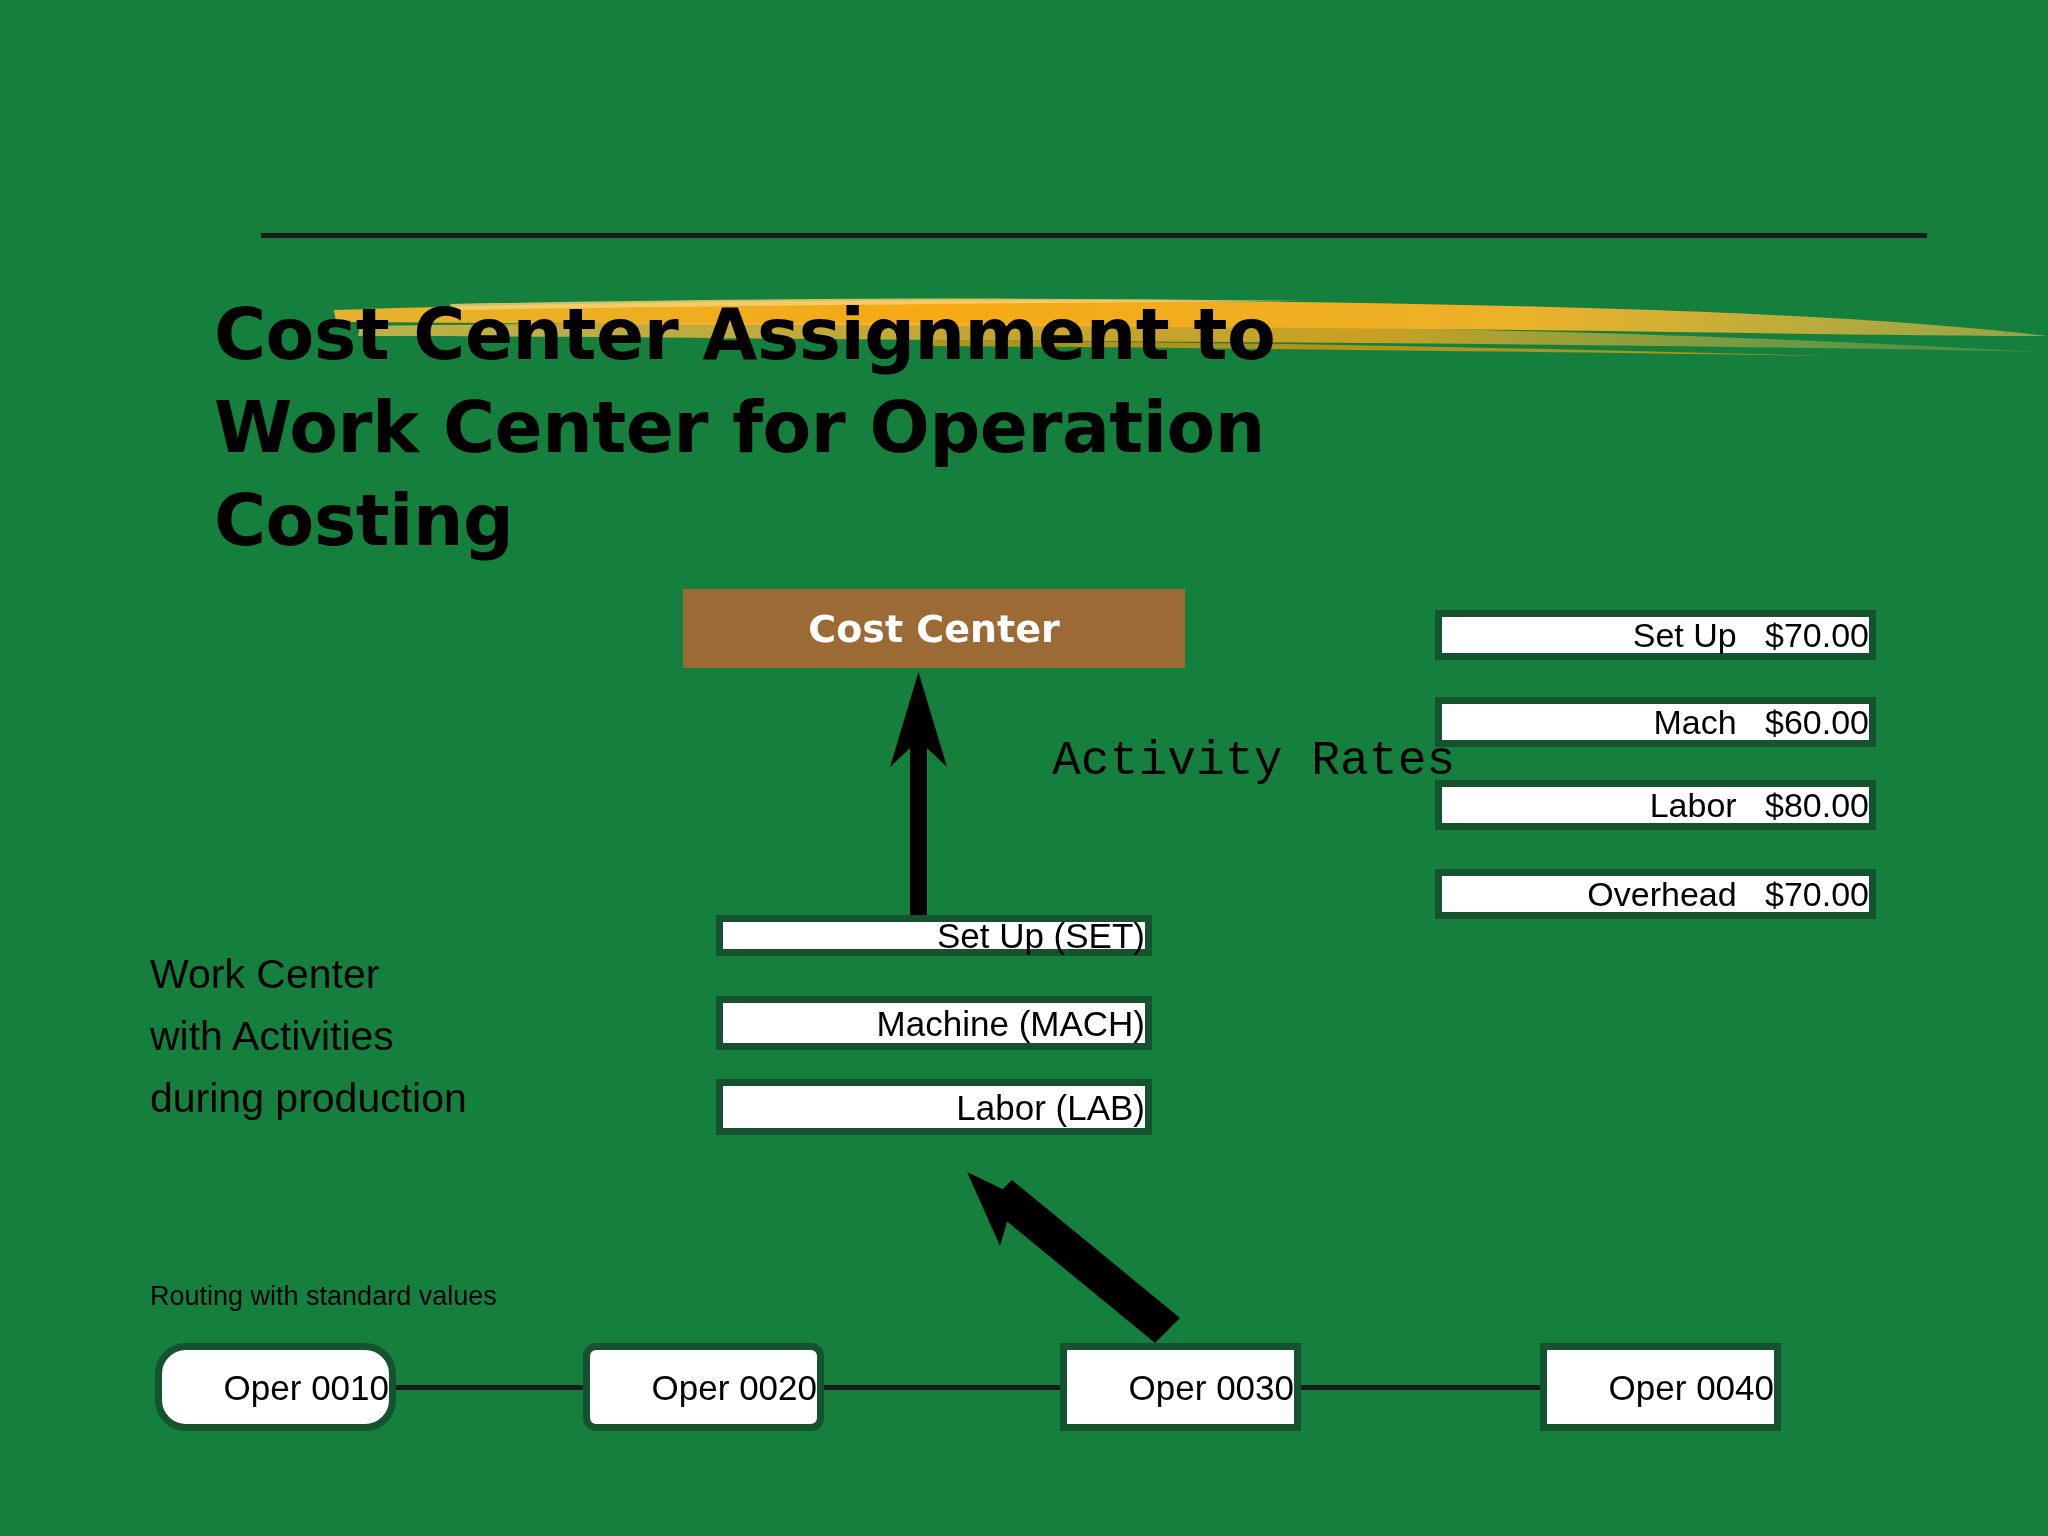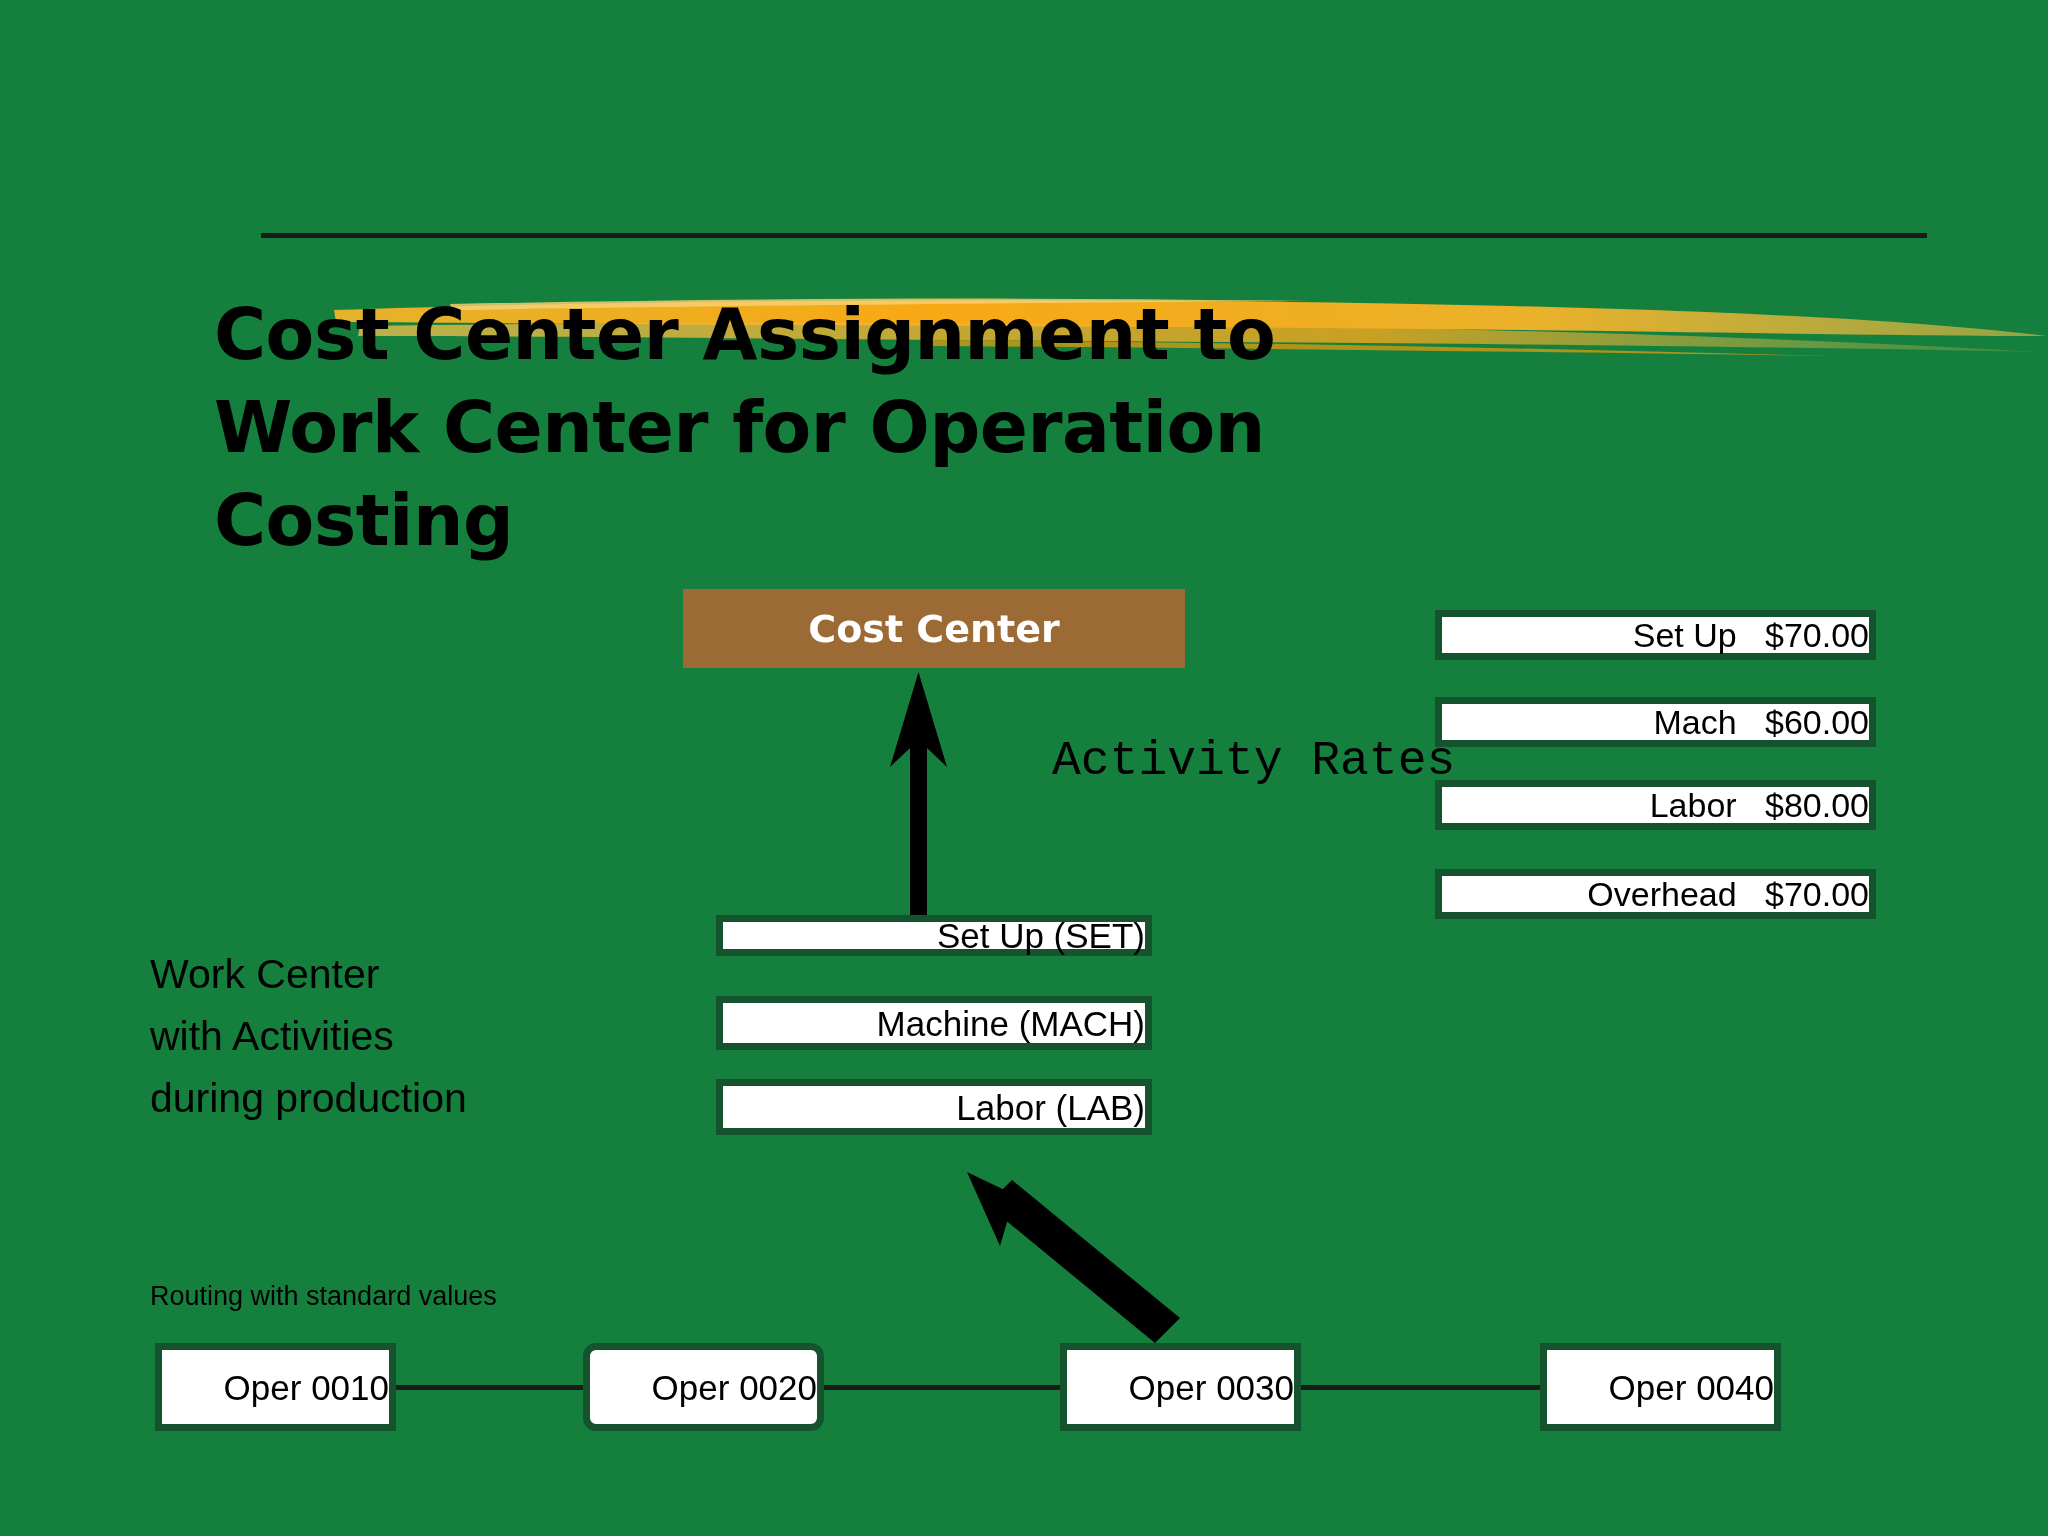--- a/index.html
+++ b/index.html
@@ -99,21 +99,21 @@
 
   
   .rate-box { left: 1435px; width: 441px; height: 50px; font-size: 34px; }
   .rate-0 { top: 610px; }
   .rate-1 { top: 697px; }
   .rate-2 { top: 780px; padding-left: 32px; }
   .rate-3 { top: 869px; }
 
   
   .oper-box { top: 1343px; width: 241px; height: 88px; font-size: 35px; }
-  .oper-0 { left: 155px; }
+  .oper-0 { left: 155px; border-radius: 31px; }
   .oper-1 { left: 583px; border-radius: 13px; }
   .oper-2 { left: 1060px; }
   .oper-3 { left: 1540px; }
 
   
   .conn {
     position: absolute;
     top: 1385px;
     height: 5px;
     background: #1a1a1a;

